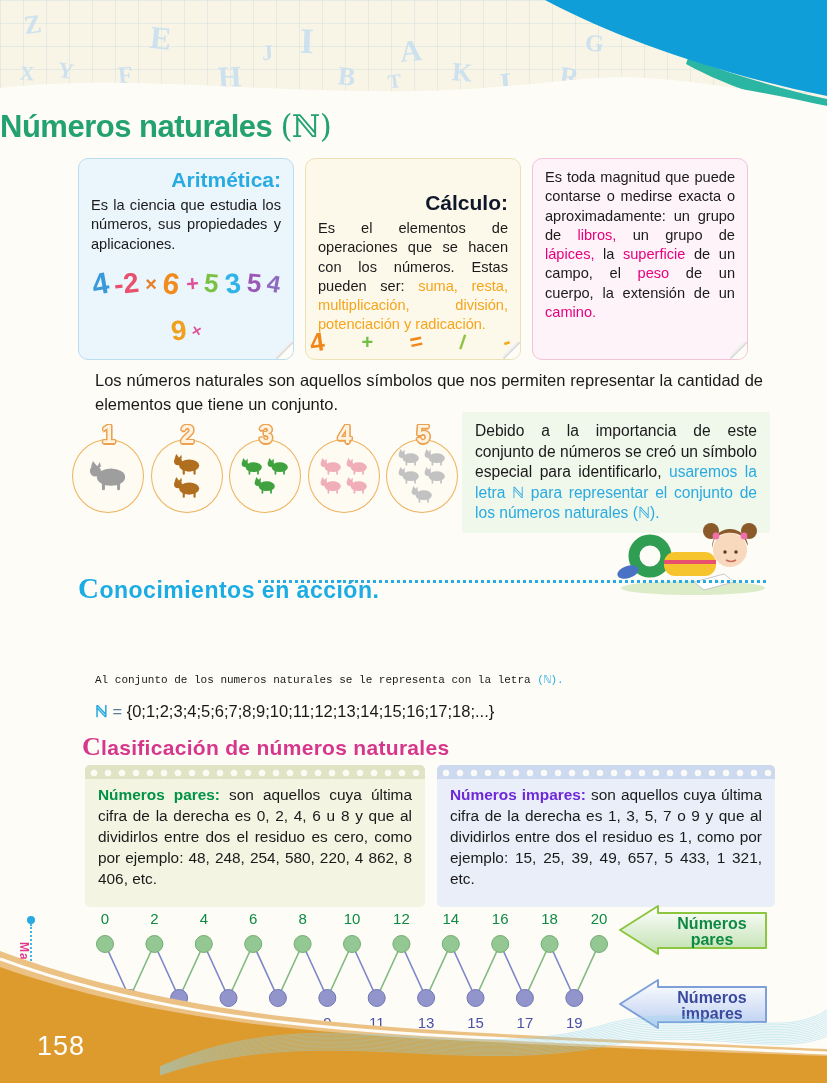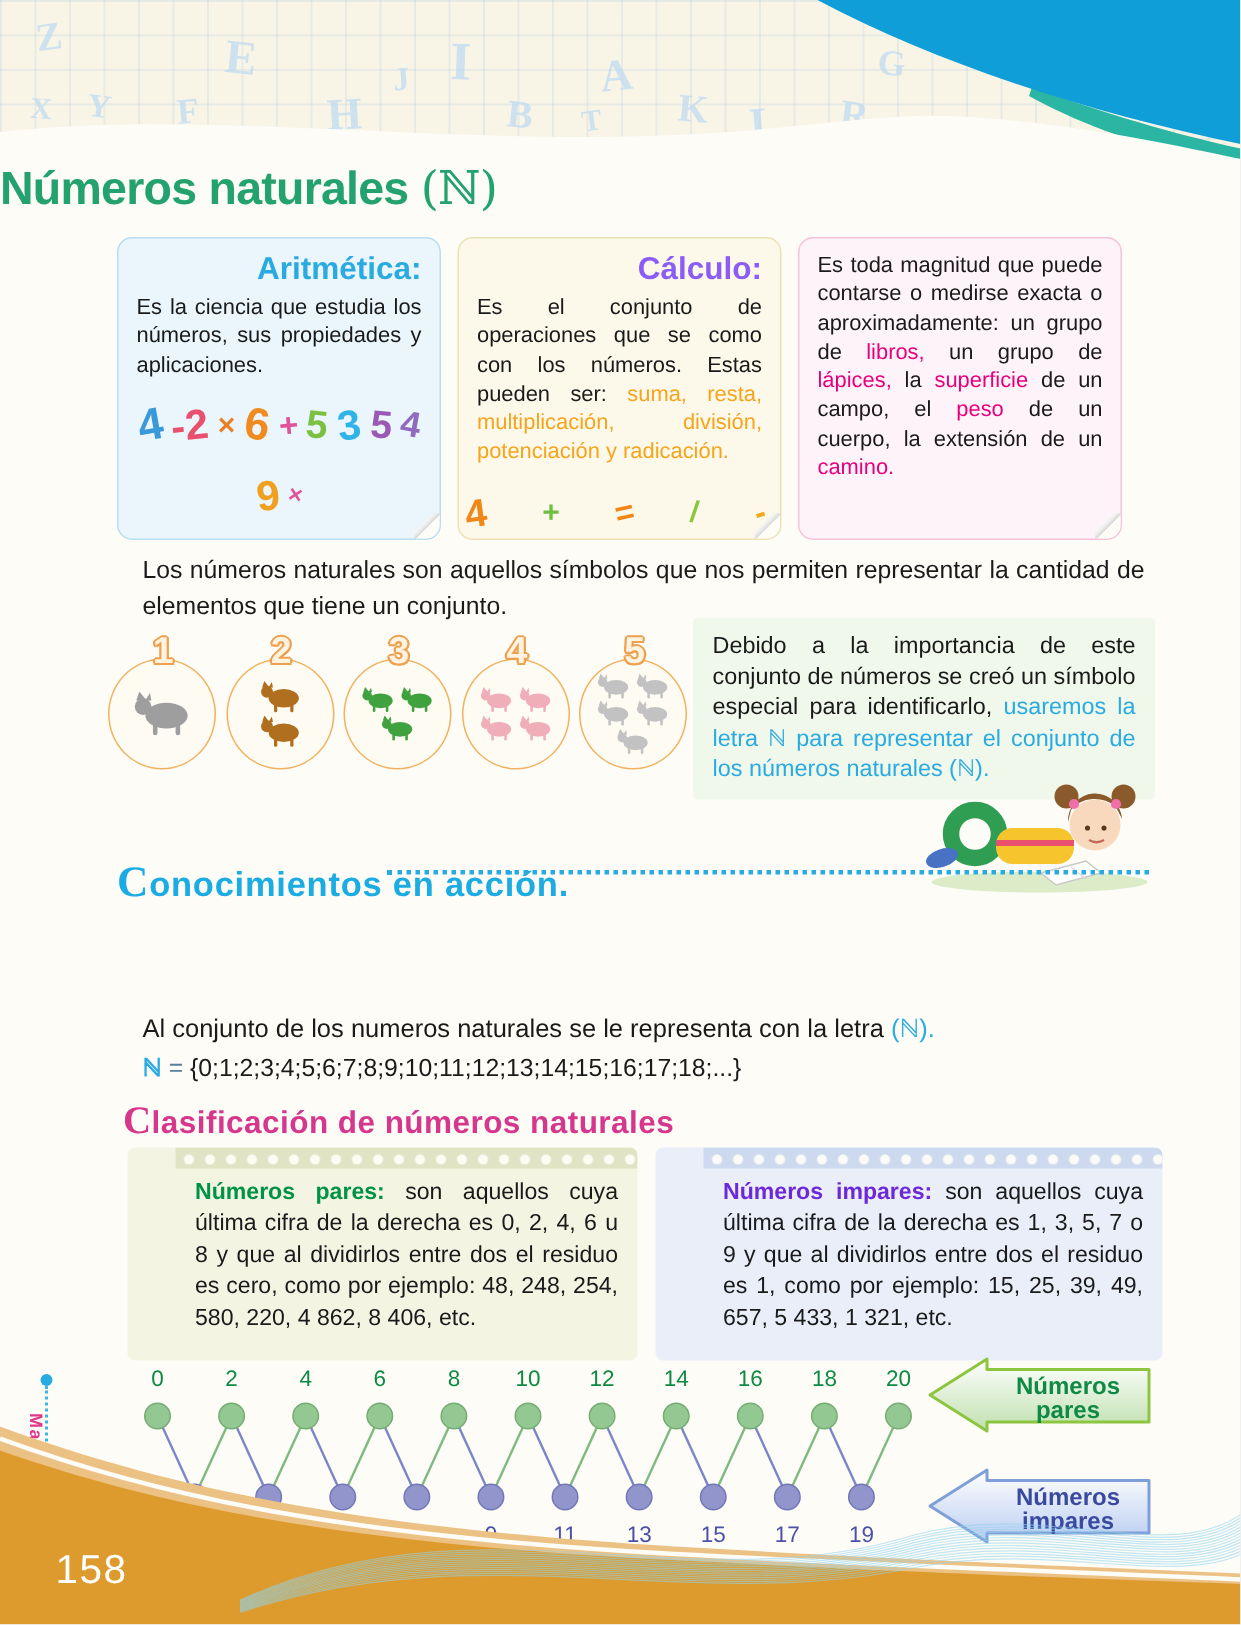--- a/index.html
+++ b/index.html
@@ -65,28 +65,28 @@
   .section-head { position:absolute; top:572px; left:78px; font-size:23px; font-weight:bold;
     color:#1bace4; letter-spacing:.5px; }
   .section-head::first-letter { font-size:29px; font-family:"Liberation Serif", serif; }
   .dotted-rule { position:absolute; top:580px; left:258px; width:508px;
     border-bottom:3px dotted #29abe2; }
   .girl-illo { position:absolute; top:516px; left:608px; }
 
   
   .italic-note { position:absolute; top:599px; left:95px; width:565px;
     font-style:italic; color:#9b9b9b; font-size:16.5px; line-height:1.32; }
-  .letter-line { position:absolute; top:673px; left:95px; width:668px; font-size:17px; }
+  .letter-line { position:absolute; top:673px; left:95px; width:668px; font-size:11px;font-family:Liberation Mono, monospace; }
   .set-line { position:absolute; top:699px; left:95px; width:668px; font-size:16.5px; }
 
   
   .class-head { position:absolute; top:732px; left:82px; font-size:21px; font-weight:bold;
     color:#d6368b; letter-spacing:.3px; }
   .class-head::first-letter { font-size:26px; font-family:"Liberation Serif", serif; }
-  .class-box { position:absolute; top:765px; height:142px; border-radius:5px; overflow:hidden;padding-left:32px; }
+  .class-box { position:absolute; top:765px; height:142px; border-radius:5px; overflow:hidden; }
   .class-box.c0 { left:85px; width:340px; background:#f3f5e2; }
   .class-box.c1 { left:437px; width:338px; background:#e9eef9; }
   .strip { height:14px; background-size:14px 14px; background-position:2px 0; }
   .c0 .strip { background-color:#e0e4c4;
     background-image:radial-gradient(circle at 7px 8px, rgba(253,252,247,.95) 3px, transparent 3.7px); }
   .c1 .strip { background-color:#cdd9ee;
     background-image:radial-gradient(circle at 7px 8px, rgba(253,252,247,.95) 3px, transparent 3.7px); }
   .class-box .body { padding:6px 13px; font-size:15.4px; line-height:1.36; text-align:justify; }
   .class-box .ttl { font-weight:bold; }
 
@@ -155,22 +155,22 @@
           <span style="color: rgb(122, 193, 67); font-size: 26px; display: inline-block; transform: rotate(6deg);">5</span>
           <span style="color: rgb(47, 179, 232); font-size: 28px; display: inline-block; transform: rotate(-8deg);">3</span>
           <span style="color: rgb(155, 89, 182); font-size: 26px; display: inline-block; transform: rotate(5deg);">5</span>
           <span style="color: rgb(142, 107, 191); font-size: 24px; display: inline-block; transform: rotate(10deg);">4</span>
           <span style="color: rgb(240, 160, 30); font-size: 28px; display: inline-block; transform: rotate(-6deg);">9</span>
           <span style="color: rgb(224, 82, 154); font-size: 16px; display: inline-block; transform: rotate(12deg);">×</span>
         </div>
       <div class="curl"></div>
     </div>
     <div class="def-box b1">
-      <h2 style="color: #8b5cf6;">Cálculo:</h2>
-      <div class="body"><span>Es el conjunto de operaciones que se como con los números. Estas pueden ser: </span><span style="color: rgb(246, 164, 28);">suma, resta, multiplicación, división, potenciación y radicación.</span></div>
+      <h2 style="color: #0f172a; margin-top: 23px;">Cálculo:</h2>
+      <div class="body"><span>Es el elementos de operaciones que se hacen con los números. Estas pueden ser: </span><span style="color: rgb(246, 164, 28);">suma, resta, multiplicación, división, potenciación y radicación.</span></div>
       <div class="sym-art">
           <span style="color: rgb(240, 135, 24); font-size: 26px; display: inline-block; transform: rotate(-8deg);">4</span>
           <span style="color: rgb(111, 191, 68); font-size: 20px; display: inline-block;">+</span>
           <span style="color: rgb(240, 135, 24); font-size: 22px; display: inline-block; transform: rotate(-12deg);">=</span>
           <span style="color: rgb(140, 198, 63); font-size: 20px; display: inline-block; transform: rotate(8deg);">/</span>
           <span style="color: rgb(245, 169, 30); font-size: 22px; display: inline-block; transform: rotate(-18deg);">-</span>
         </div>
       <div class="curl"></div>
     </div>
     <div class="def-box b2">

